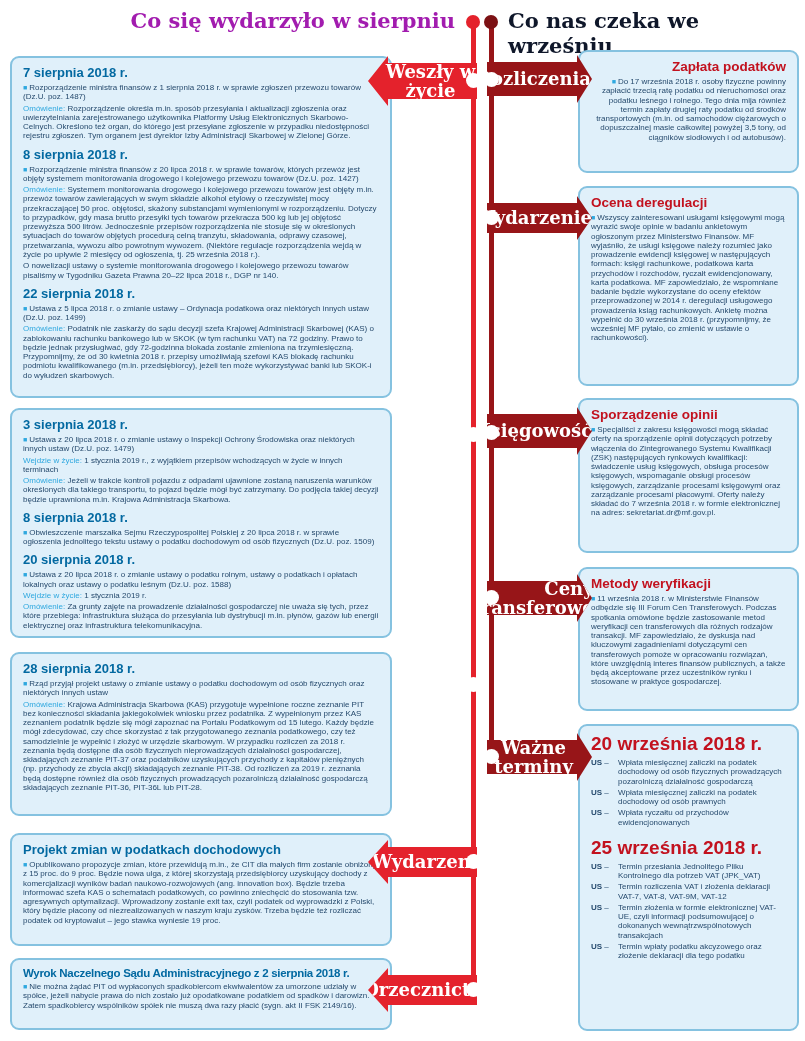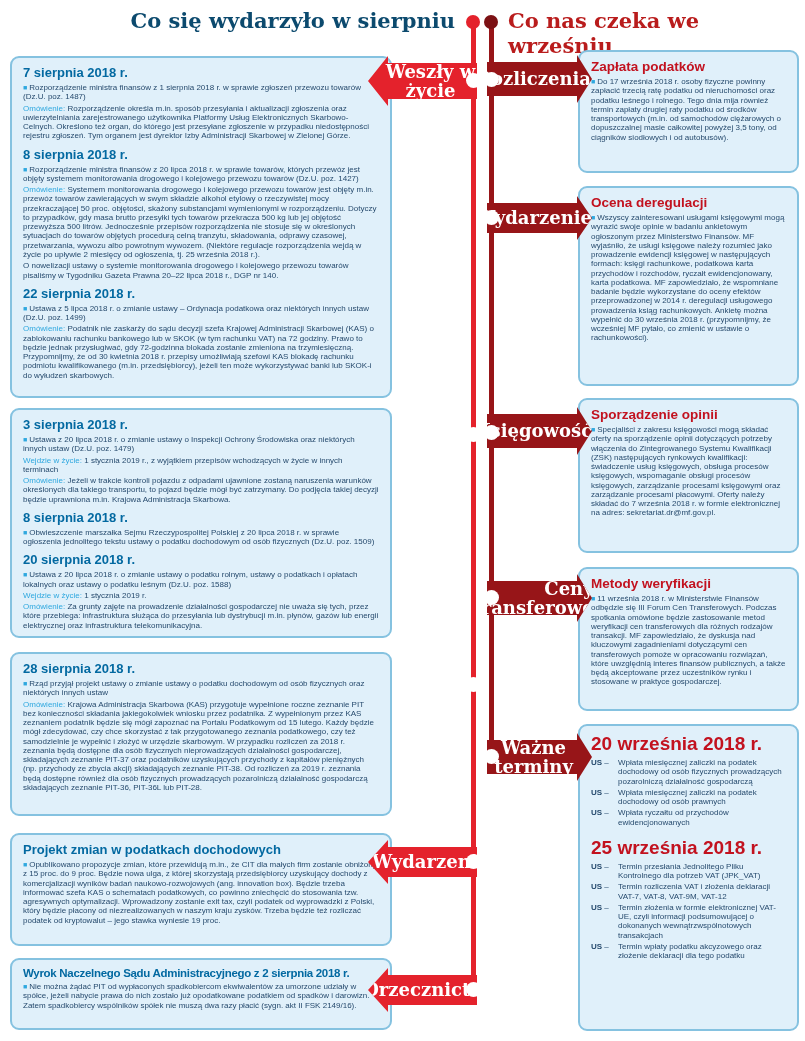--- a/index.html
+++ b/index.html
@@ -1,22 +1,22 @@
 <!DOCTYPE html>
 <html><head>
 <meta charset="utf-8">
 <style>
   html,body{margin:0;padding:0;background:#ffffff;}
   .page{position:relative;width:805px;height:1041px;background:#ffffff;overflow:hidden;
         font-family:"Liberation Sans",sans-serif;}
 
   
   .title{position:absolute;top:8px;font-family:"DejaVu Serif",serif;font-weight:bold;font-size:21px;}
-  .title-left{right:350px;color:#0c4a6e;}
-  .title-right{left:508px;color:#b91c1c;}
+  .title-left{right:350px;color:#a21caf;}
+  .title-right{left:508px;color:#0f172a;}
   .dot{position:absolute;top:15px;width:14px;height:14px;border-radius:50%;z-index:4;}
   .dot-red{left:466px;background:#e4222c;}
   .dot-dark{left:484px;background:#7c1114;}
 
   
   .vline{position:absolute;z-index:2;}
   .vline-red{left:471px;top:27px;width:5px;height:963px;background:#e4222c;}
   .vline-dark{left:489px;top:27px;width:5px;height:730px;background:#971518;}
 
   
@@ -39,21 +39,21 @@
   .rl1{top:55px;height:48px;} .rl2{top:196px;height:44px;} .rl3{top:407px;height:48px;}
   .rl4{top:574px;height:48px;text-align:right;} .rl5{top:733px;height:48px;}
 
   
   .box{position:absolute;background:#e0f0fa;border:2px solid #85c2e0;border-radius:9px;
        padding:7px 11px;box-sizing:border-box;overflow:hidden;z-index:1;}
   .lbox{left:10px;width:382px;}
   .rbox{left:578px;width:221px;}
   .lb1{top:56px;height:342px;} .lb2{top:408px;height:230px;} .lb3{top:652px;height:164px;}
   .lb4{top:833px;height:113px;} .lb5{top:958px;height:72px;}
-  .rb1{top:50px;height:123px;} .rb2{top:186px;height:200px;} .rb3{top:398px;height:155px;}
+  .rb1{top:50px;height:123px;text-align:right;} .rb2{top:186px;height:200px;} .rb3{top:398px;height:155px;}
   .rb4{top:567px;height:144px;} .rb5{top:724px;height:307px;}
 
   .box p{margin:0 0 2px;font-size:8px;line-height:1.16;color:#264a6d;}
   .dh{color:#0369a1;font-weight:bold;font-size:13px;margin:6px 0 3px;}
   .dh.small{font-size:11.5px;letter-spacing:-0.3px;}
   .box .dh:first-child{margin-top:0;}
   .rtitle{color:#c2121f;font-weight:bold;font-size:13.5px;margin:0 0 3px;}
   .rbox .dh{color:#c2121f;font-size:19px;margin:10px 0 3px;}
   .rbox .dh:first-child{margin-top:0;}
   .sq{color:#2fa8df;font-size:7px;}

